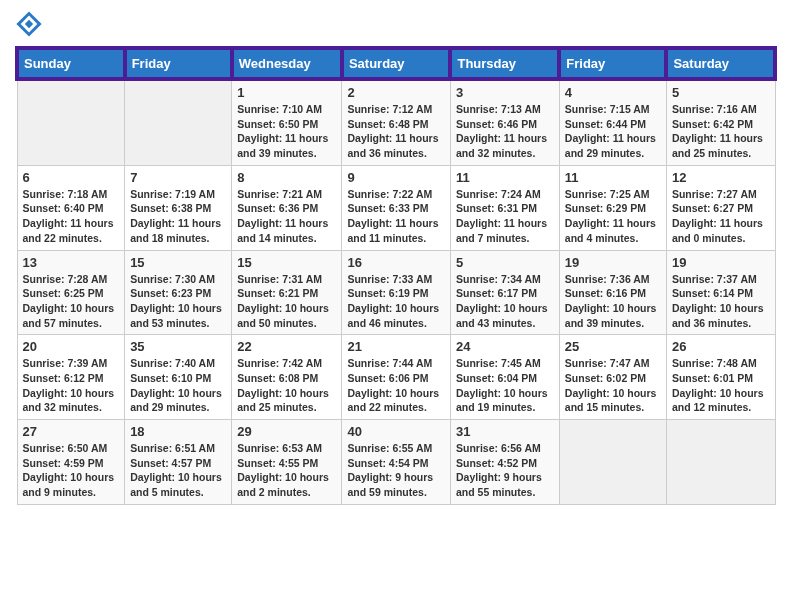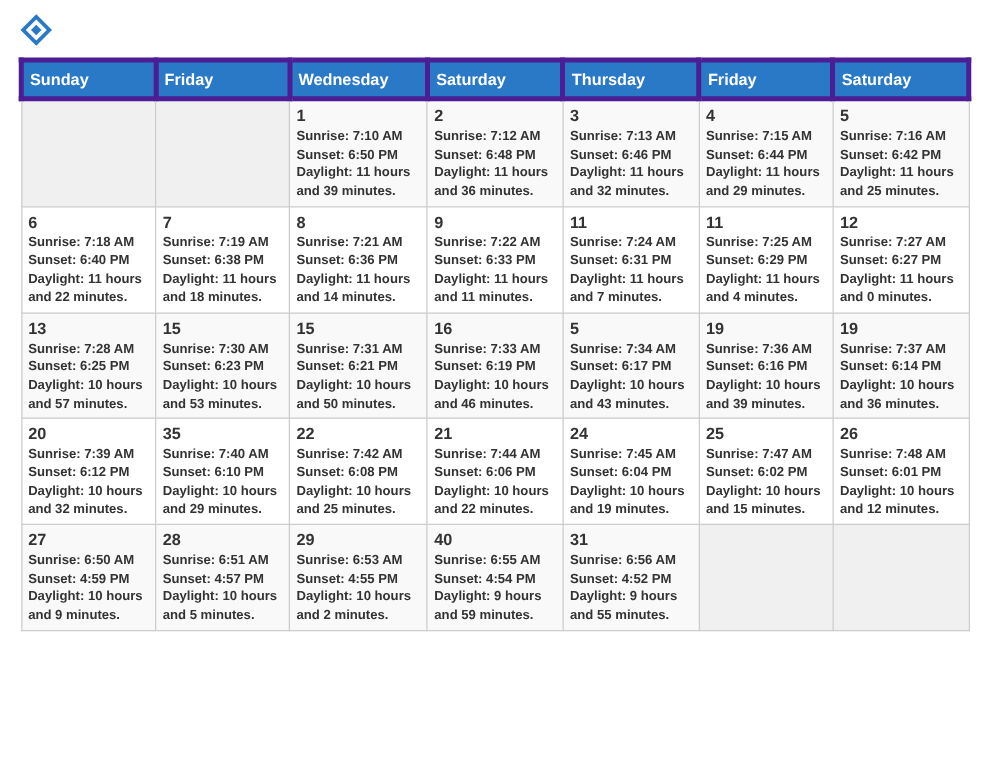--- a/index.html
+++ b/index.html
@@ -236,21 +236,21 @@
           <span class="day-number">26</span>
           <div class="day-info">Sunrise: 7:48 AM<br>Sunset: 6:01 PM<br>Daylight: 10 hours and 12 minutes.</div>
         </td>
       </tr>
       <tr>
         <td>
           <span class="day-number">27</span>
           <div class="day-info">Sunrise: 6:50 AM<br>Sunset: 4:59 PM<br>Daylight: 10 hours and 9 minutes.</div>
         </td>
         <td>
-          <span class="day-number">28</span>
+          <span class="day-number">18</span>
           <div class="day-info">Sunrise: 6:51 AM<br>Sunset: 4:57 PM<br>Daylight: 10 hours and 5 minutes.</div>
         </td>
         <td>
           <span class="day-number">29</span>
           <div class="day-info">Sunrise: 6:53 AM<br>Sunset: 4:55 PM<br>Daylight: 10 hours and 2 minutes.</div>
         </td>
         <td>
           <span class="day-number">40</span>
           <div class="day-info">Sunrise: 6:55 AM<br>Sunset: 4:54 PM<br>Daylight: 9 hours and 59 minutes.</div>
         </td>

